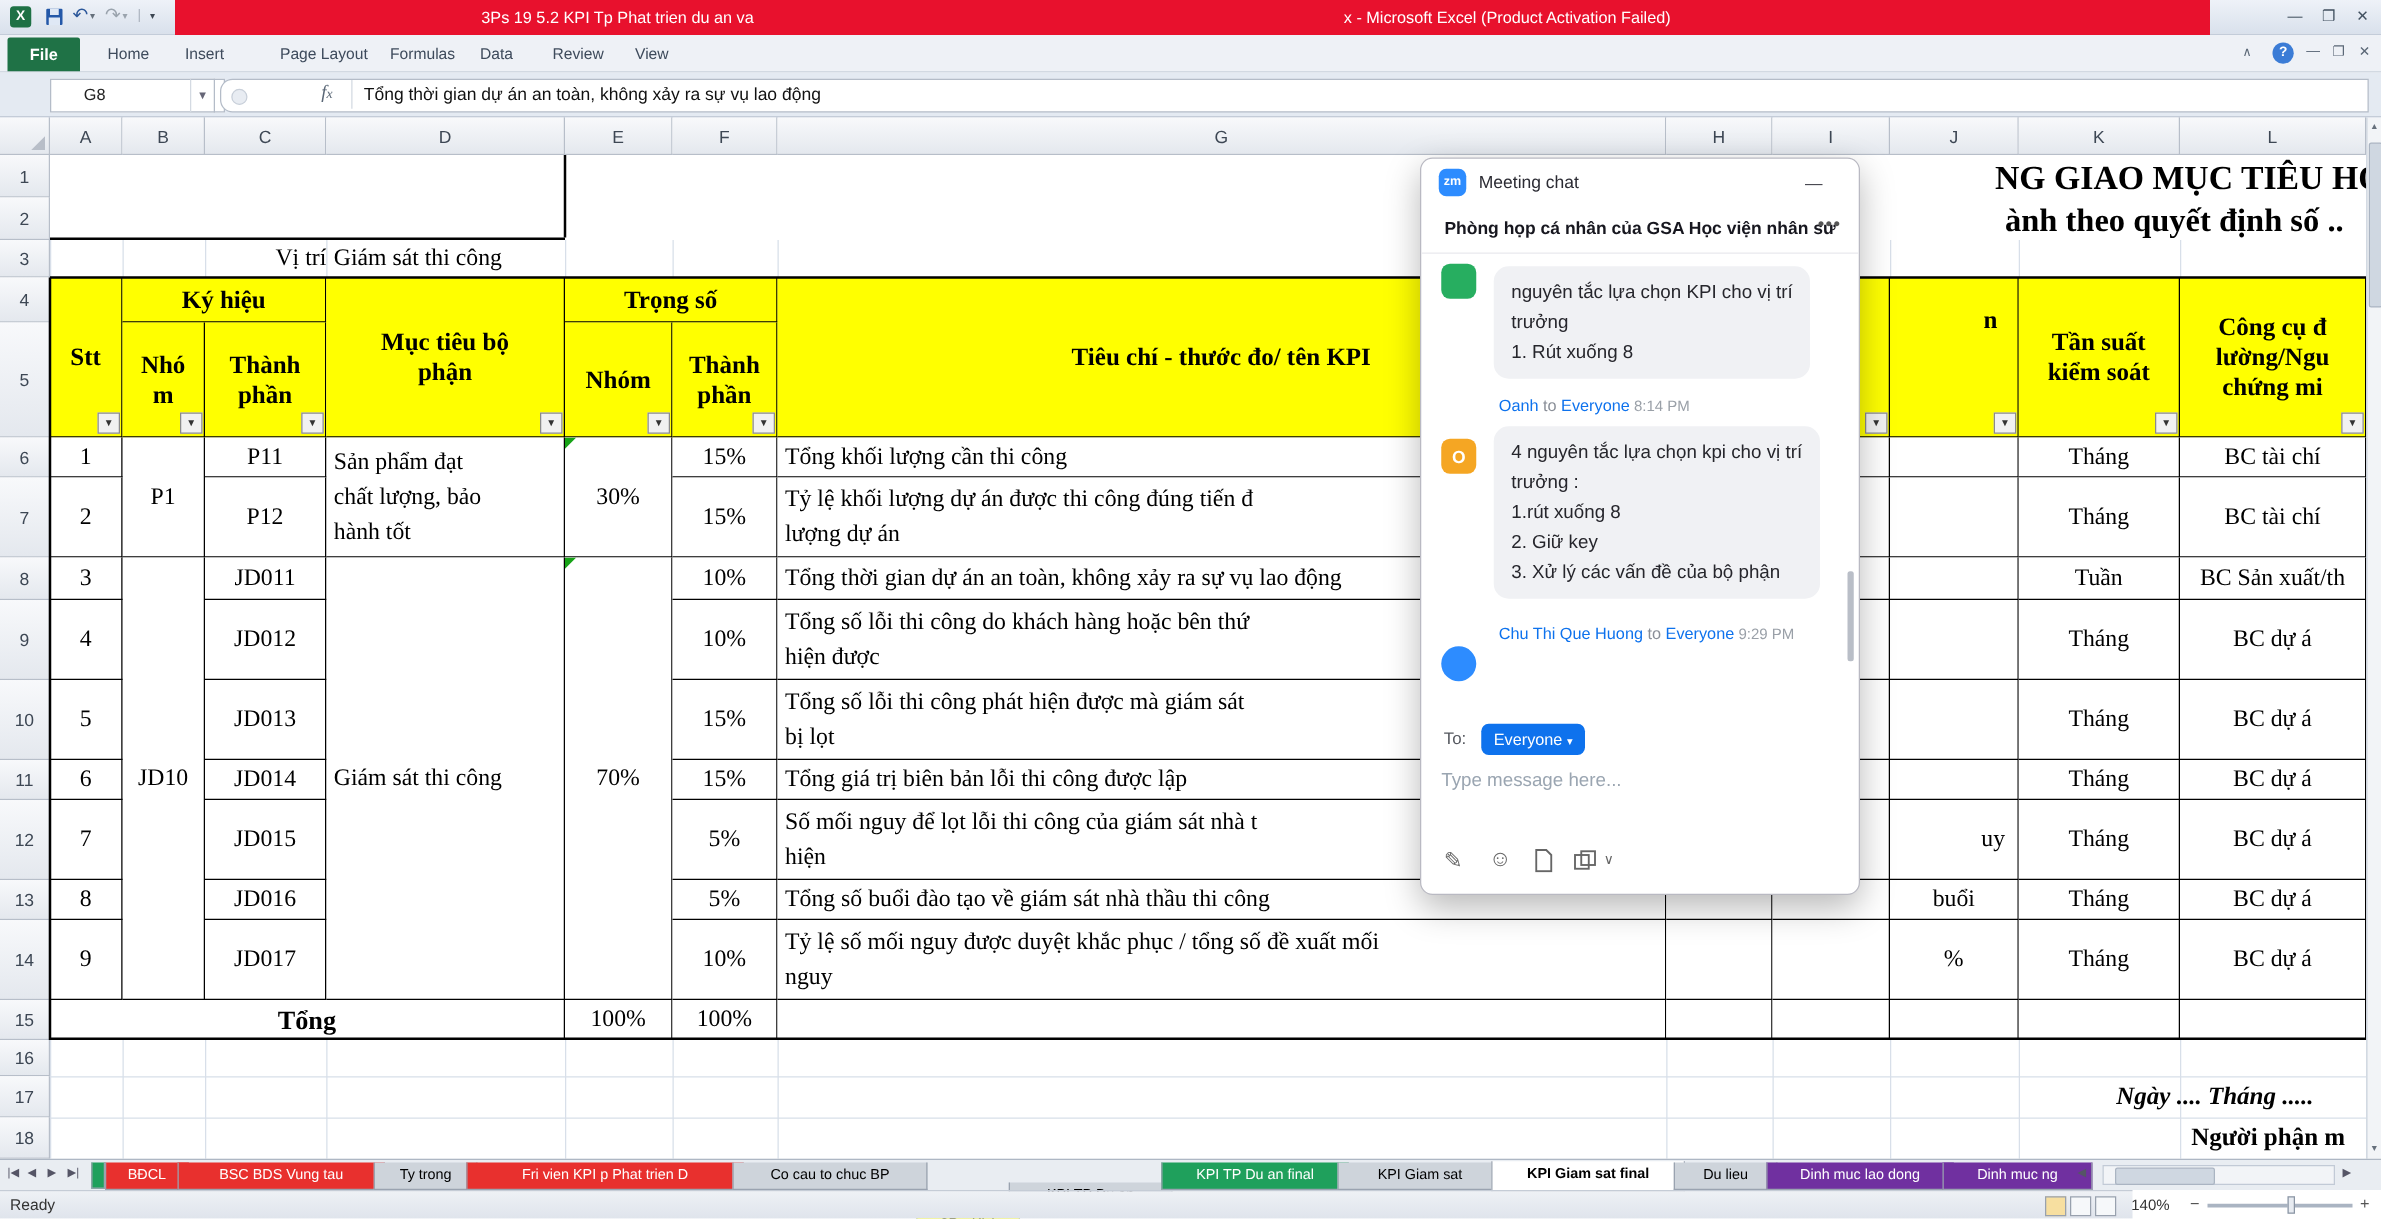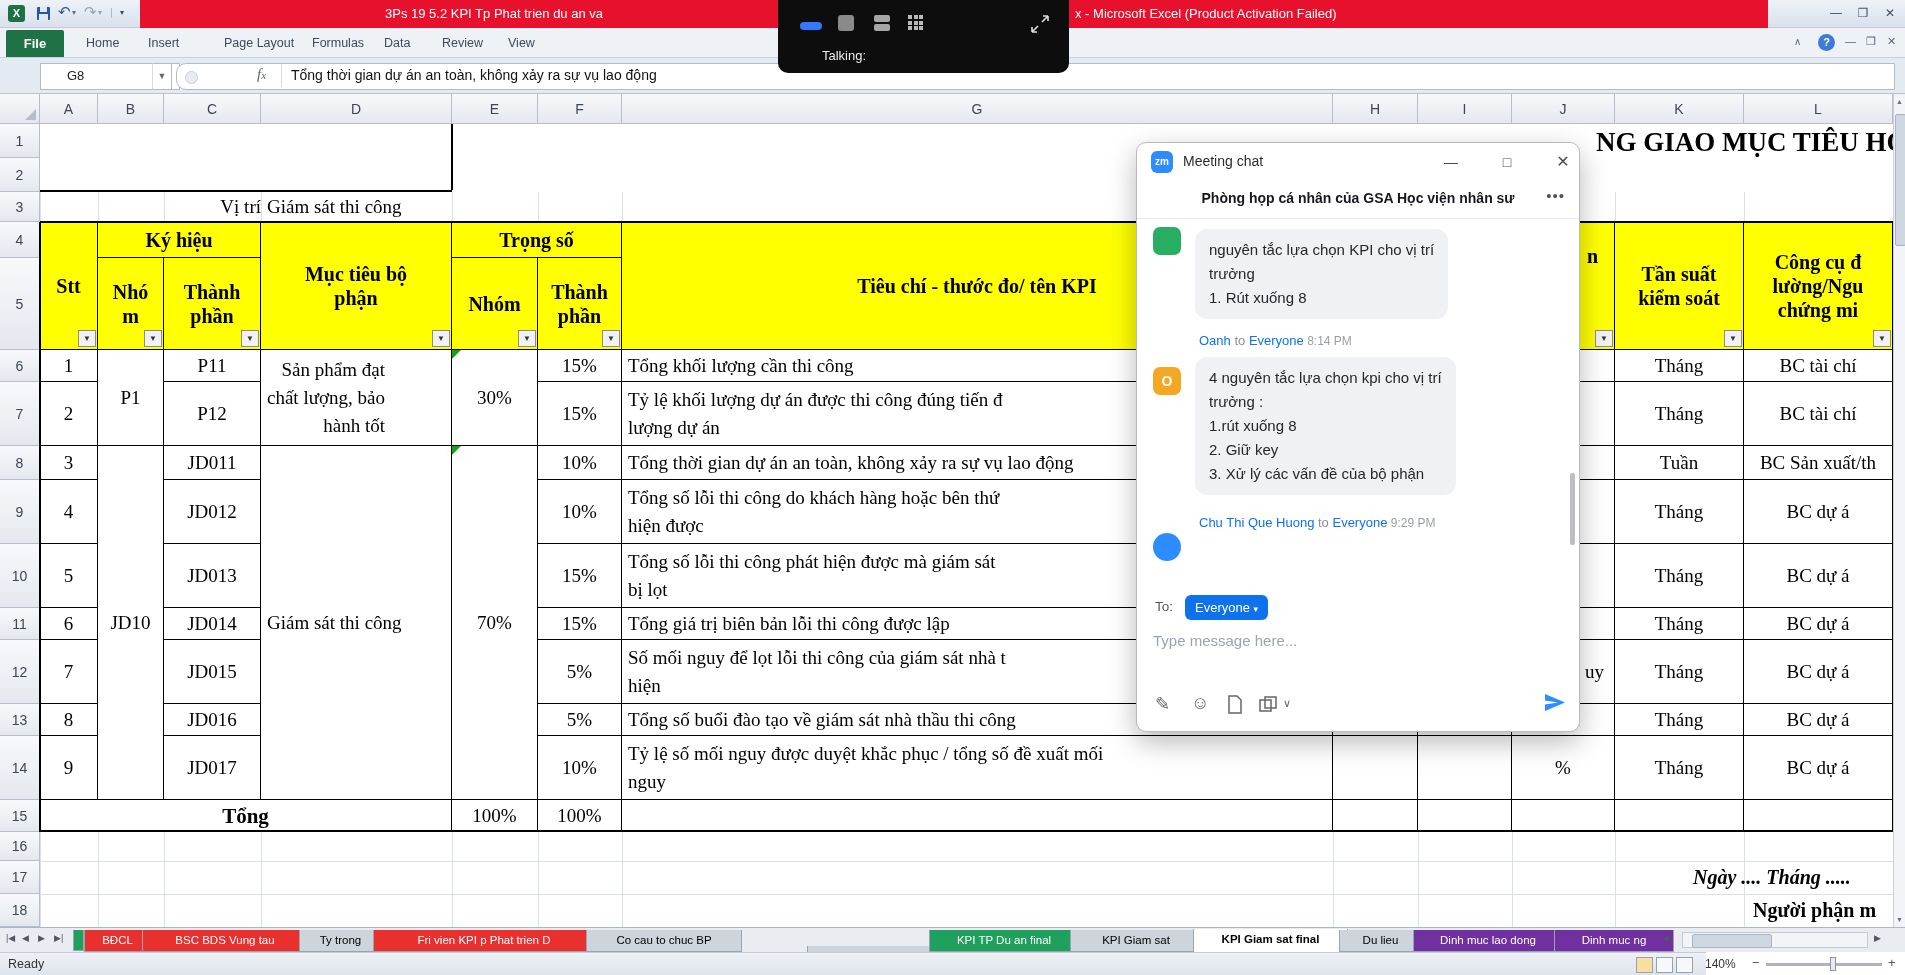--- a/index.html
+++ b/index.html
@@ -44,21 +44,21 @@
   #vscroll{left:1893px;top:94px;width:12px;height:833px;background:#f2f4f7;border-left:1px solid #c9d1dc;z-index:5;}
   .scrthumb{position:absolute;background:#cfd7e1;border:1px solid #aab4c2;border-radius:2px;}
   
   #tabsbar{left:0;top:927px;width:1905px;height:25px;background:#e9edf2;border-top:1px solid #aeb7c4;z-index:6;}
   .navbtn{position:absolute;top:5px;font-size:9px;color:#556;}
   .stab{position:absolute;top:2px;height:21px;line-height:21px;font-size:11.5px;text-align:center;border:1px solid #9aa3b0;border-top:none;overflow:hidden;white-space:nowrap;padding:0 4px;}
   
   #statusbar{left:0;top:952px;width:1706px;height:23px;background:linear-gradient(#eef1f5,#dfe4ec);border-top:1px solid #c5ccd6;z-index:6;}
   .viewbox{position:absolute;top:4px;width:15px;height:14px;border:1px solid #98a1ae;background:#f6f8fa;}
   
-  #chat{left:1136px;top:142px;width:444px;height:590px;background:#fff;border:1px solid #b9b9c2;border-radius:10px;box-shadow:0 10px 28px rgba(0,0,0,.28);z-index:30;overflow:hidden;}
+  #chat{left:1136px;top:126px;width:352px;height:590px;background:#fff;border:1px solid #b9b9c2;border-radius:10px;box-shadow:0 10px 28px rgba(0,0,0,.28);z-index:30;overflow:hidden;}
   .crel{position:absolute;box-sizing:border-box;}
   #chat-title{left:0;top:0;width:100%;height:38px;}
   #zmlogo{left:14px;top:8px;width:22px;height:22px;background:#2d8cff;border-radius:6px;color:#fff;font-size:10px;font-weight:bold;text-align:center;line-height:22px;}
   #chat-title-text{left:46px;top:10px;font-size:14px;color:#2b2b33;}
   .cbtn{position:absolute;top:6px;width:28px;height:26px;color:#4a4a52;font-size:14px;text-align:center;line-height:26px;}
   #chat-room{left:0;top:38px;width:100%;height:38px;border-bottom:1px solid #e9e9ee;}
   #chat-room-text{position:absolute;left:0;top:9px;width:100%;text-align:center;font-weight:bold;font-size:14px;color:#17171f;}
   #chat-menu{position:absolute;right:14px;top:6px;color:#555;font-size:15px;letter-spacing:1px;}
   .avatar{position:absolute;width:28px;height:28px;border-radius:7px;color:#fff;font-size:14px;font-weight:bold;display:flex;align-items:center;justify-content:center;}
   .bubble{position:absolute;background:#f0f1f4;border-radius:12px;padding:9px 14px;font-size:15px;line-height:24px;color:#26262c;white-space:pre-line;max-width:330px;}
@@ -217,21 +217,21 @@
       <div class="cell hdr" style="position: absolute; left: 622px; top: 222px; width: 711px; height: 128px; box-sizing: border-box;">Tiêu chí - thước đo/ tên KPI</div>
       <div class="cell hdr" style="position: absolute; left: 1333px; top: 222px; width: 85px; height: 128px; box-sizing: border-box;"></div>
       <div class="cell hdr" style="position: absolute; left: 1418px; top: 222px; width: 94px; height: 128px; box-sizing: border-box;"></div>
       <div class="cell hdr jfrag" style="position: absolute; left: 1512px; top: 222px; width: 103px; height: 128px; box-sizing: border-box;">n</div>
       <div class="cell hdr" style="position: absolute; left: 1615px; top: 222px; width: 129px; height: 128px; box-sizing: border-box;">Tần suất
 kiểm soát</div>
       <div class="cell hdr" style="position: absolute; left: 1744px; top: 222px; width: 149px; height: 128px; box-sizing: border-box;">Công cụ đ
 lường/Ngu
 chứng mi</div>
       <div class="cell center" style="position: absolute; left: 98px; top: 350px; width: 66px; height: 96px; box-sizing: border-box;">P1</div>
-      <div class="cell left" style="position: absolute; left: 261px; top: 350px; width: 191px; height: 96px; box-sizing: border-box; text-align: right;">Sản phẩm đạt
+      <div class="cell left" style="position: absolute; left: 261px; top: 350px; width: 191px; height: 96px; box-sizing: border-box;">Sản phẩm đạt
 chất lượng, bảo
 hành tốt</div>
       <div class="cell center tri" style="position: absolute; left: 452px; top: 350px; width: 86px; height: 96px; box-sizing: border-box;">30%</div>
       <div class="cell center" style="position: absolute; left: 98px; top: 446px; width: 66px; height: 354px; box-sizing: border-box;">JD10</div>
       <div class="cell left" style="position: absolute; left: 261px; top: 446px; width: 191px; height: 354px; box-sizing: border-box;">Giám sát thi công</div>
       <div class="cell center tri" style="position: absolute; left: 452px; top: 446px; width: 86px; height: 354px; box-sizing: border-box;">70%</div>
       <div class="cell center bold" style="position: absolute; left: 40px; top: 800px; width: 412px; height: 32px; box-sizing: border-box;">Tổng</div>
       <div class="cell center" style="position: absolute; left: 452px; top: 800px; width: 86px; height: 32px; box-sizing: border-box;">100%</div>
       <div class="cell center" style="position: absolute; left: 538px; top: 800px; width: 84px; height: 32px; box-sizing: border-box;">100%</div>
       <div class="cell " style="position: absolute; left: 622px; top: 800px; width: 711px; height: 32px; box-sizing: border-box;"></div>
@@ -343,20 +343,21 @@
   <div class="pos" style="left:164px;top:192px;width:97px;height:30px;justify-content:flex-end;padding-right:6px;">Vị trí</div>
   <div class="pos" style="left:261px;top:192px;width:260px;height:30px;padding-left:6px;">Giám sát thi công</div>
 
   <div class="abs bline" style="left:40px;top:190px;width:412px;height:2px"></div>
   <div class="abs bline" style="left:451px;top:124px;width:2px;height:66px"></div>
   <div class="abs bline" style="left:40px;top:221px;width:1853px;height:2px"></div>
   <div class="abs bline" style="left:39px;top:222px;width:2px;height:610px"></div>
   <div class="abs bline" style="left:40px;top:830px;width:1853px;height:2px"></div>
 
   <div class="frag" style="left:1596px;top:127px;font-size:27px;">NG GIAO MỤC TIÊU HO</div>
+  <div class="frag" style="left:1604px;top:162px;font-size:26px;">ành theo quyết định số ..</div>
   <div class="frag" style="left:1693px;top:866px;font-size:20px;font-style:italic;">Ngày ....  Tháng .....</div>
   <div class="frag" style="left:1753px;top:899px;font-size:20px;">Người phận m</div>
 
   <div class="abs" id="vscroll">
     <div style="position:absolute;left:2px;top:4px;color:#66707c;font-size:7px">▲</div>
     <div class="scrthumb" style="left:1px;top:20px;width:9px;height:130px"></div>
     <div style="position:absolute;left:2px;bottom:4px;color:#66707c;font-size:7px">▼</div>
   </div>
 
   <div class="abs" id="chat">
@@ -400,43 +401,20 @@
     <svg class="cicon" style="left:122px;top:553px" width="18" height="17">
         <rect x="1" y="4" width="11" height="11" fill="none" stroke="#666" stroke-width="1.5"></rect>
         <rect x="6" y="1" width="11" height="11" fill="none" stroke="#666" stroke-width="1.5"></rect>
       </svg>
     <span class="cicon" style="left:146px;top:554px;font-size:11px">∨</span>
     <svg class="cicon" style="left:406px;top:549px" width="24" height="21">
         <path d="M2 19 L22 10.5 L2 2 L2 8.5 L15 10.5 L2 12.5 Z" fill="#2d8cff"></path>
       </svg>
   </div>
 
-  <div class="abs" id="zoombar">
-    <div class="zico" style="left:22px;top:22px;width:22px;height:8px;background:#3578ff;border-radius:4px;"></div>
-    <div class="zico" style="left:60px;top:15px;width:16px;height:16px;background:#8a8a8a;border-radius:3px;"></div>
-    <div class="zico" style="left:96px;top:15px;width:16px;height:16px;">
-        <div style="width:16px;height:7px;background:#a5a5a5;border-radius:2px;"></div>
-        <div style="width:16px;height:7px;background:#a5a5a5;border-radius:2px;margin-top:2px;"></div>
-      </div>
-    <div class="zico gridicon" style="left:130px;top:15px;">
-        <i></i>
-        <i></i>
-        <i></i>
-        <i></i>
-        <i></i>
-        <i></i>
-        <i></i>
-        <i></i>
-        <i></i>
-      </div>
-    <svg class="zico" style="left:252px;top:14px" width="20" height="20">
-        <path d="M12 8 L18 2 M18 2 h-5 M18 2 v5 M8 12 L2 18 M2 18 h5 M2 18 v-5" stroke="#ddd" stroke-width="1.6" fill="none"></path>
-      </svg>
-    <div id="talking">Talking:</div>
-  </div>
 
   <div class="abs" id="tabsbar">
     <span class="navbtn" style="left:6px">|◀</span>
     <span class="navbtn" style="left:22px">◀</span>
     <span class="navbtn" style="left:38px">▶</span>
     <span class="navbtn" style="left:54px">▶|</span>
     <div class="abs" style="left:73px;top:2px;width:11px;height:21px;background:#1fa05c;border:1px solid #9aa3b0;border-top:none;"></div>
     <div id="sheettabs">
         <div class="stab" style="left: 84px; width: 57px; background: rgb(232, 48, 46); color: rgb(255, 255, 255);">BĐCL</div>
         <div class="stab" style="left: 142px; width: 156px; background: rgb(232, 48, 46); color: rgb(255, 255, 255);">BSC BDS Vung tau</div>

